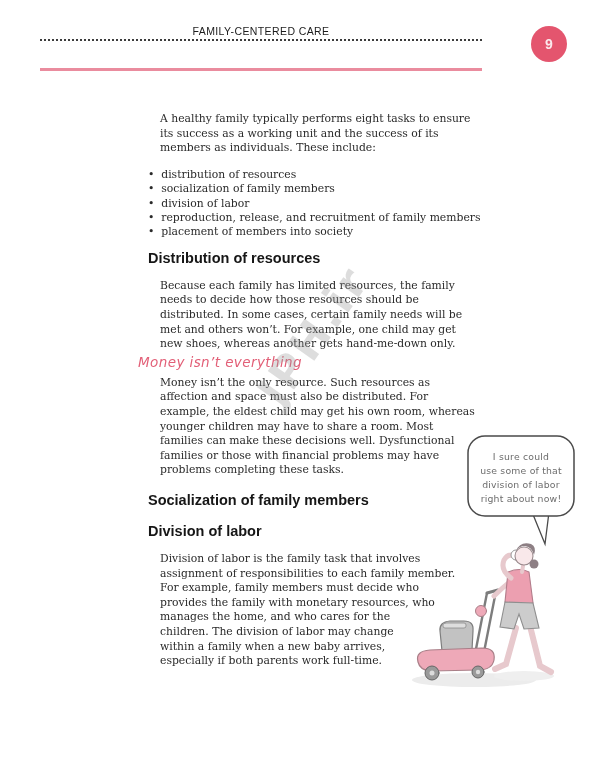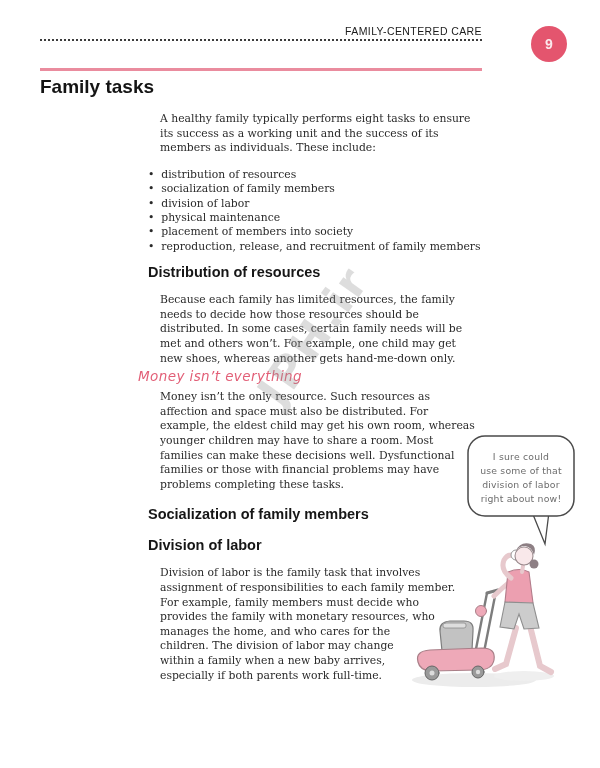--- a/index.html
+++ b/index.html
@@ -2,21 +2,21 @@
 <html><head>
 <meta charset="utf-8">
 <style>
   html,body{margin:0;padding:0;background:#ffffff;}
   .page{
     position:relative;width:600px;height:768px;background:#fff;overflow:hidden;
     font-family:"DejaVu Serif", serif;color:#2a2a2a;
   }
   
   .running-header{
-    position:absolute;top:25px;left:40px;width:442px;text-align:right;
+    position:absolute;top:25px;left:40px;width:442px;text-align:center;
     font-family:"Liberation Sans", sans-serif;font-size:10.5px;letter-spacing:0.4px;color:#1c1c1c;
   }
   .dotted-rule{
     position:absolute;top:39px;left:40px;width:442px;height:0;
     border-bottom:2px dotted #3c3c3c;
   }
   .page-badge{
     position:absolute;top:26px;left:531px;width:36px;height:36px;border-radius:50%;
     background:#e4556e;color:#fbe9ed;display:flex;align-items:center;justify-content:center;
     font-family:"Liberation Sans", sans-serif;font-size:14px;font-weight:bold;
@@ -71,35 +71,33 @@
 
 <div class="page">
 
   <div class="running-header">FAMILY-CENTERED CARE</div>
   <div class="dotted-rule"></div>
   <div class="page-badge">
     <span>9</span>
   </div>
 
   <div class="title-rule"></div>
-  <div class="page-title">Family tasks</div>
 
   <div class="watermark">JPH.ir</div>
 
   <div class="content">
 
     <p>A healthy family typically performs eight tasks to ensure its success as a working unit and the success of its members as individuals. These include:</p>
 
     <ul class="task-list">
       <li>distribution of resources</li>
       <li>socialization of family members</li>
       <li>division of labor</li>
-      <li>physical maintenance</li>
+      <li>reproduction, release, and recruitment of family members</li>
       <li>placement of members into society</li>
-      <li>reproduction, release, and recruitment of family members</li>
     </ul>
 
     <h2 class="sec first">Distribution of resources</h2>
     <p>Because each family has limited resources, the family needs to decide how those resources should be distributed. In some cases, certain family needs will be met and others won’t. For example, one child may get new shoes, whereas another gets hand-me-down only.</p>
 
     <div class="note-block">
       <div class="margin-heading">Money isn’t everything</div>
       <p>Money isn’t the only resource. Such resources as affection and space must also be distributed. For example, the eldest child may get his own room, whereas younger children may have to share a room. Most families can make these decisions well. Dysfunctional families or those with financial problems may have problems completing these tasks.</p>
     </div>
 

